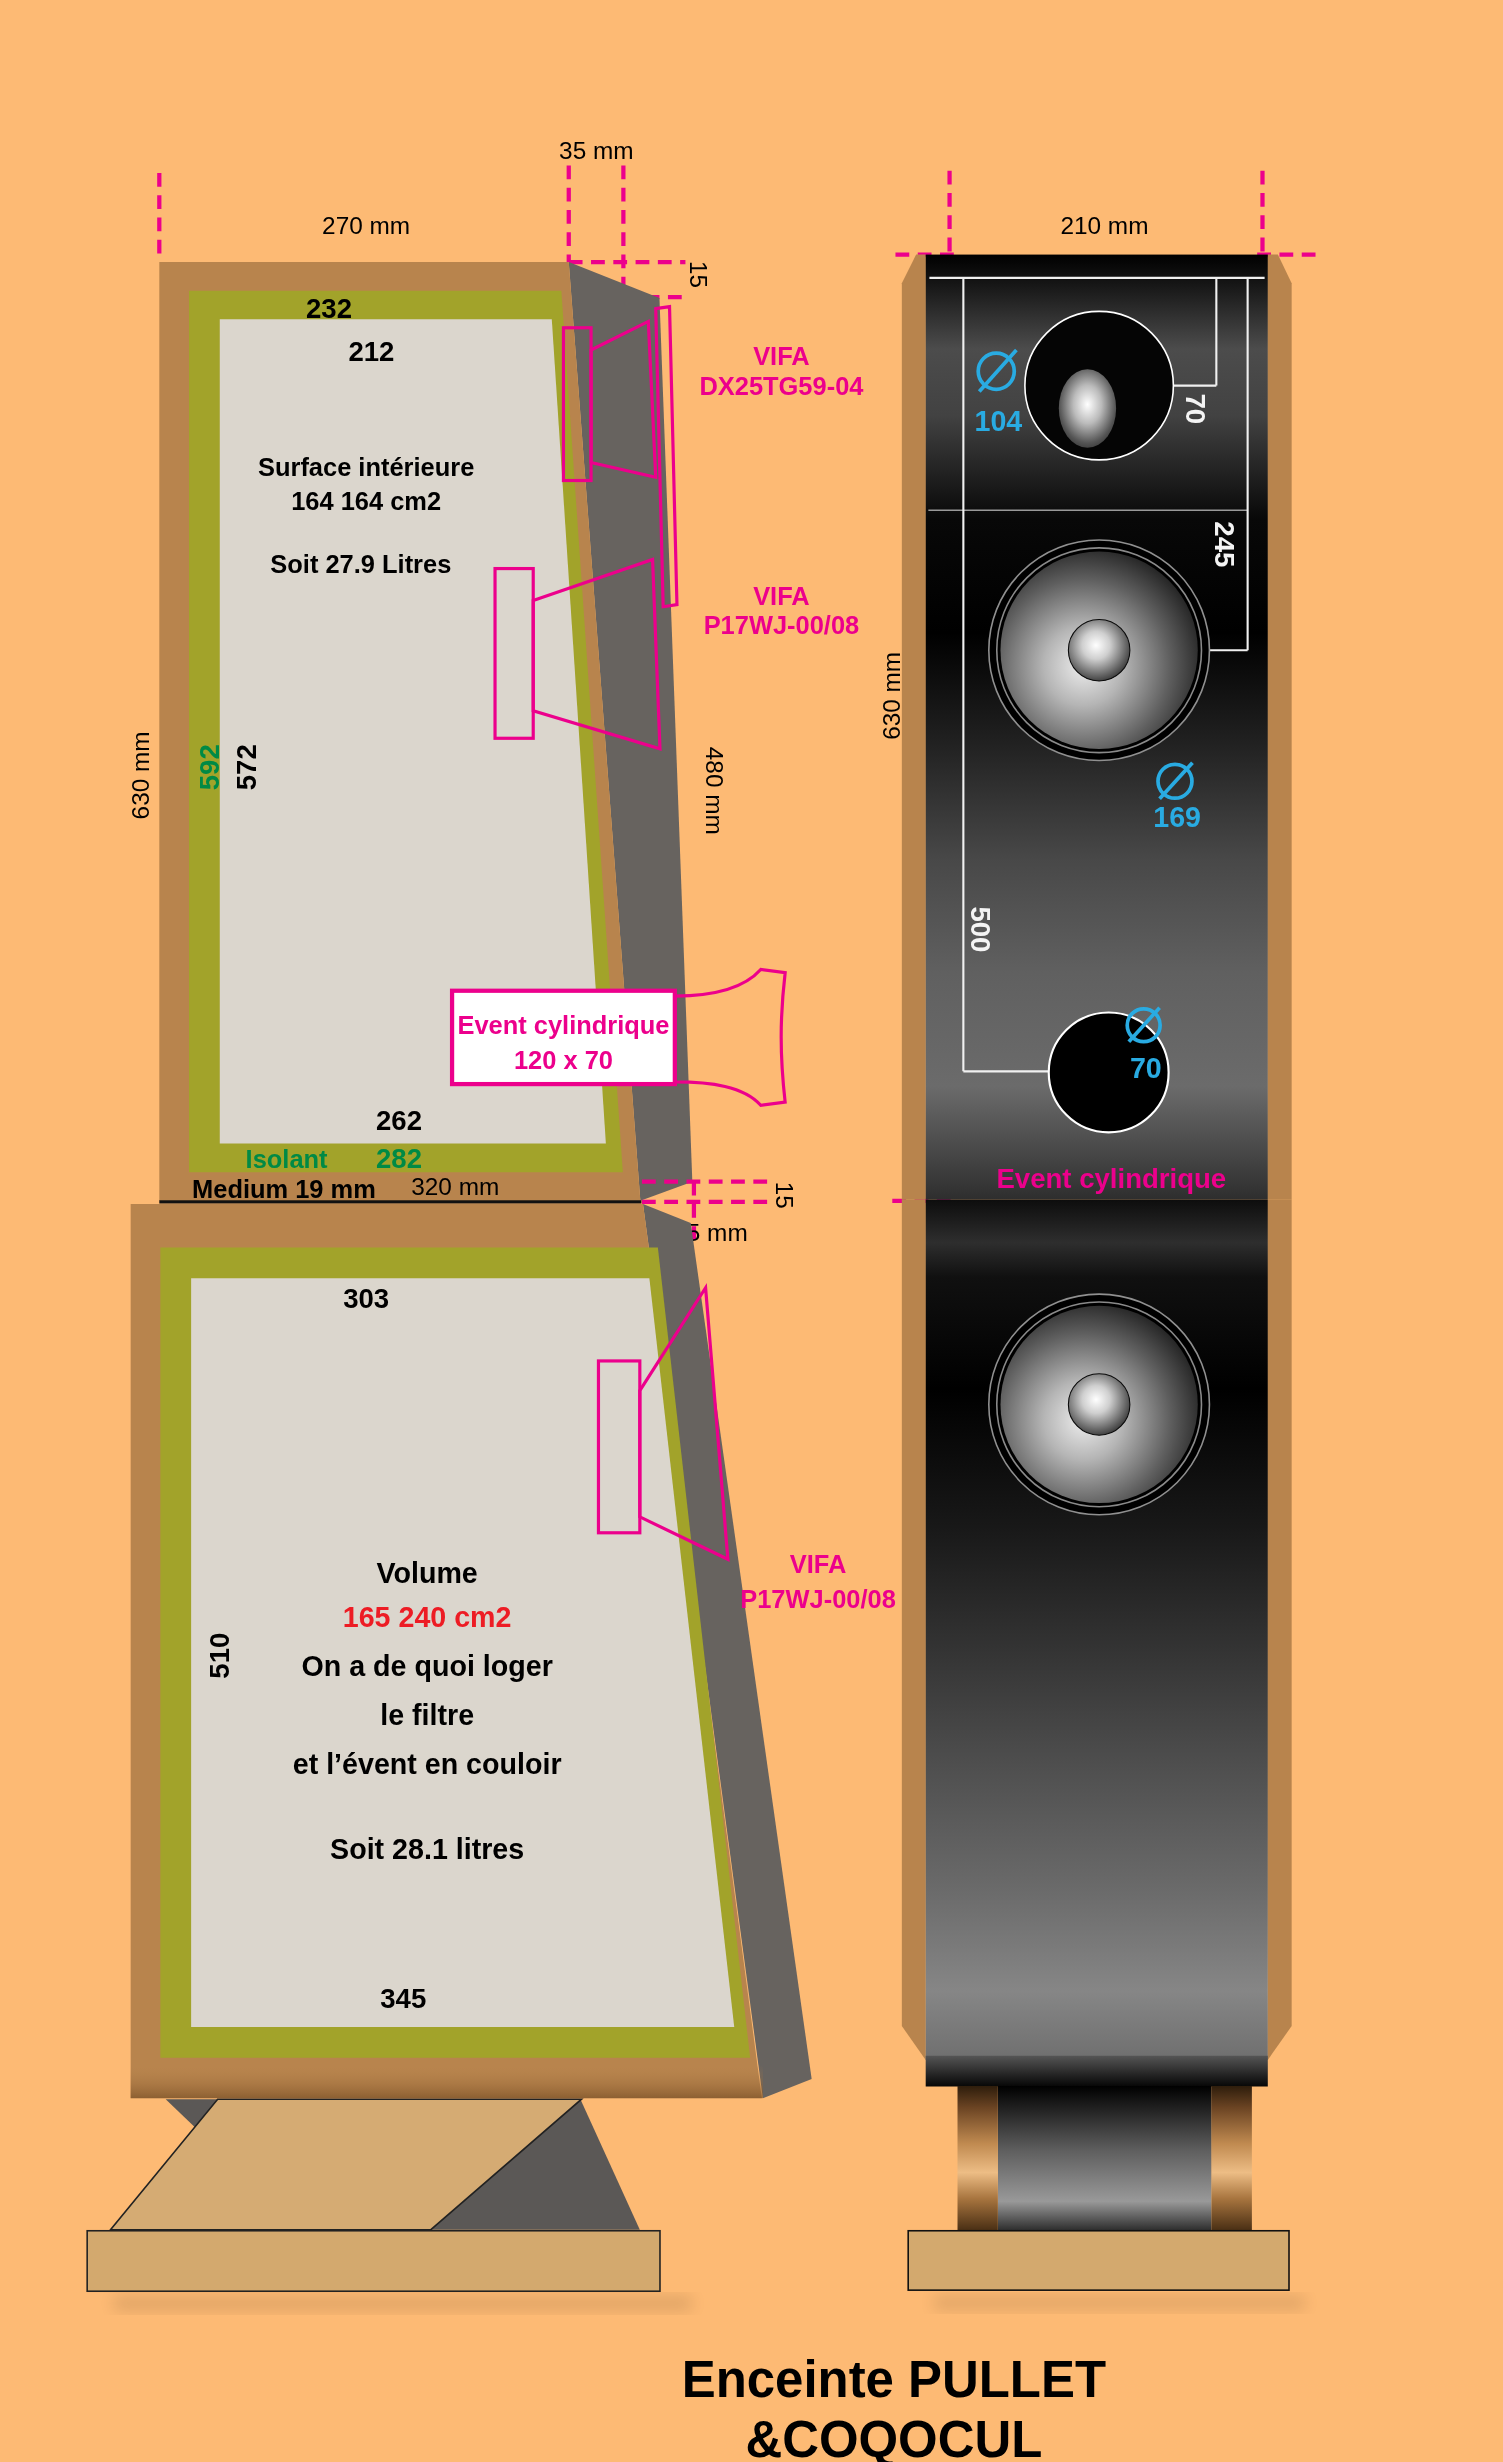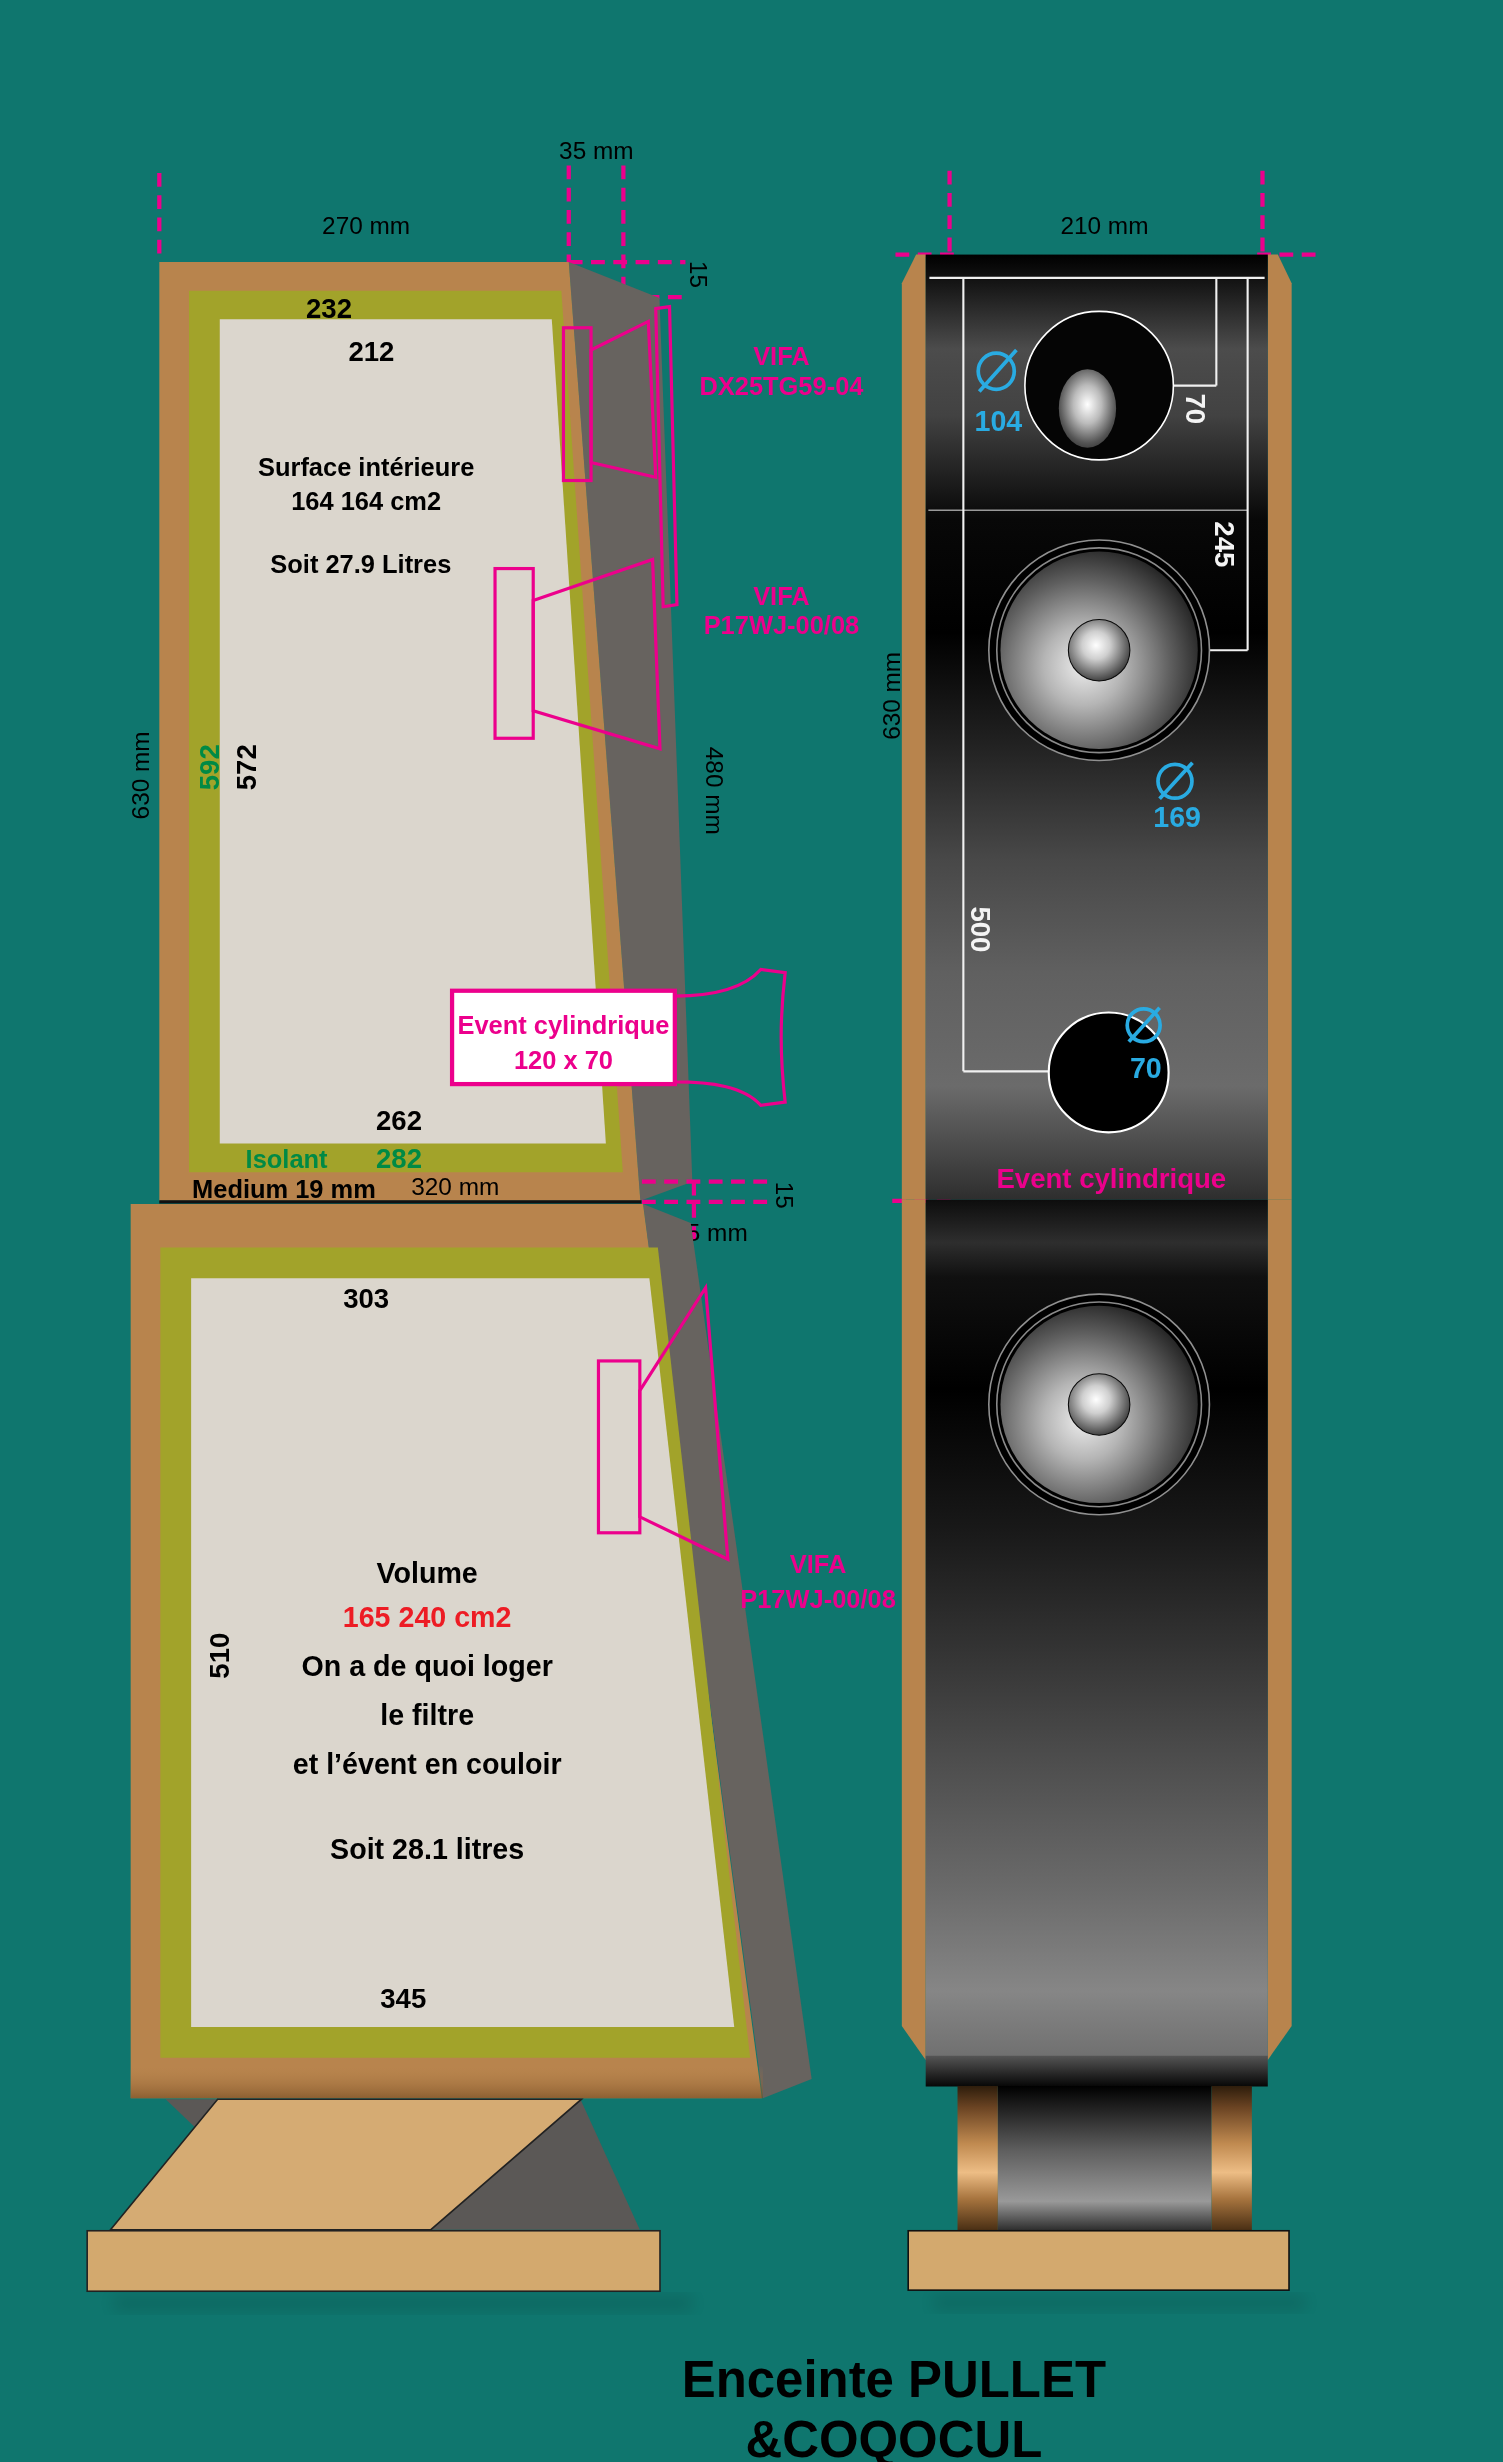--- a/index.html
+++ b/index.html
@@ -1,16 +1,16 @@
 <!DOCTYPE html>
 <html style="font-size:8.5px"><head>
 <meta charset="utf-8">
 <style>
   html,body{margin:0;padding:0;background:#ffffff;}
-  #page{position:relative;width:1504px;height:2462px;background:#0f766e;font-family:"Liberation Sans",sans-serif;}
+  #page{position:relative;width:1504px;height:2462px;background:#fdba74;font-family:"Liberation Sans",sans-serif;}
   svg{display:block;}
   text{font-family:"Liberation Sans",sans-serif;}
   .t{text-anchor:middle;}
   .ts{text-anchor:start;}
   .dim{font-size:46px;fill:#000000;font-weight:400;}
   .num{font-size:52px;fill:#000000;font-weight:700;}
   .numg{font-size:52px;fill:#008A45;font-weight:700;}
   .lblg{font-size:48px;fill:#008A45;font-weight:700;}
   .blk{font-size:48px;fill:#000000;font-weight:700;}
   .mag{font-size:48px;fill:#EC008C;font-weight:700;}

